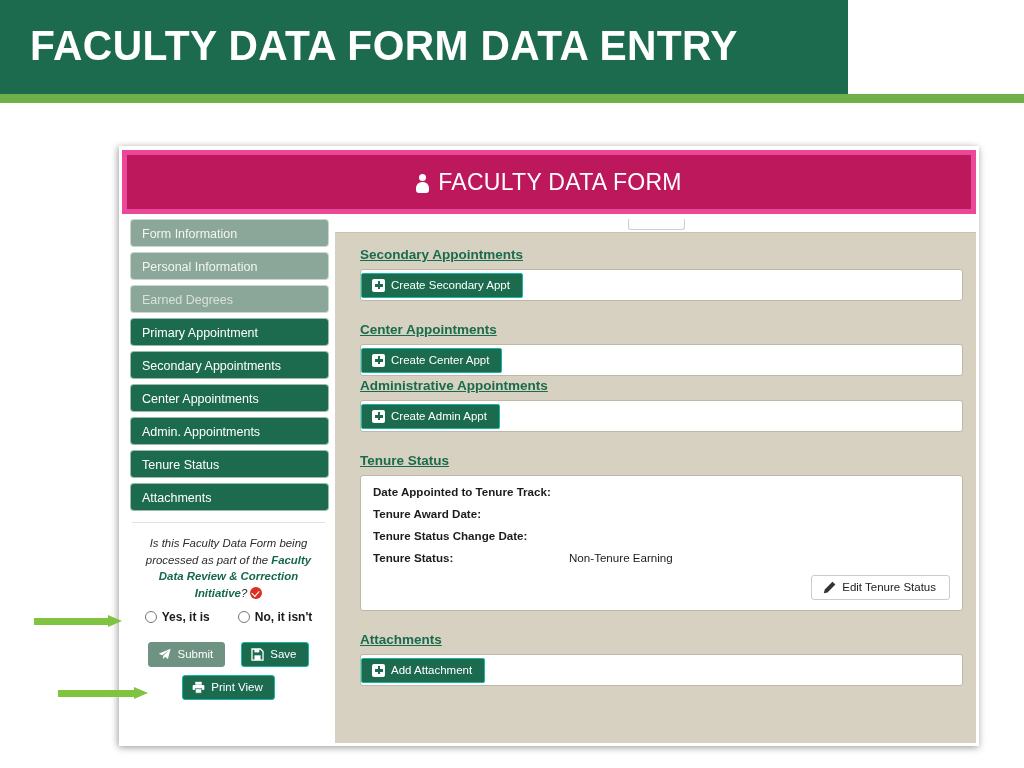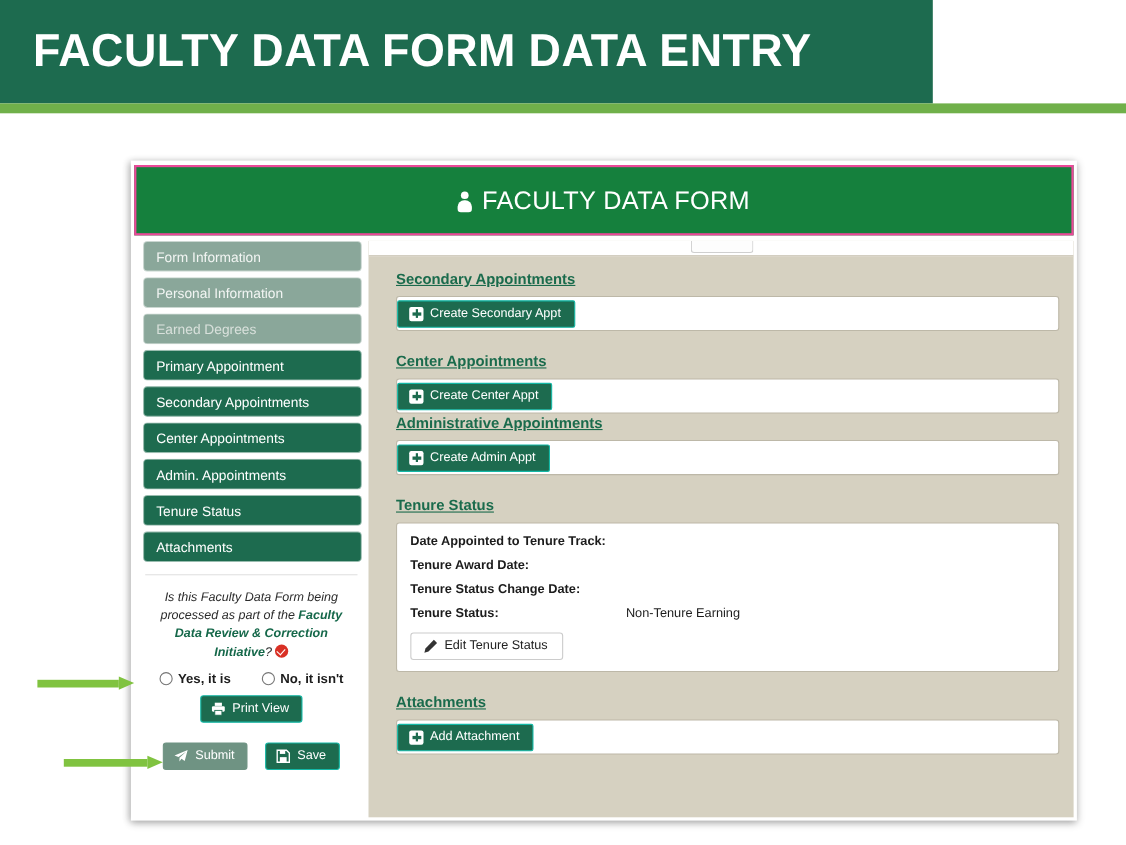--- a/index.html
+++ b/index.html
@@ -54,22 +54,22 @@
     background: #ffffff;
     box-shadow: 0 2px 7px rgba(0,0,0,0.30), -3px 0 6px rgba(0,0,0,0.12);
     overflow: hidden;
   }
 
   #app-header {
     position: absolute;
     left: 3px; top: 4px;
     width: 854px;
     height: 64px;
-    background: #15803d;
-    border: 2px solid #ec4899;
+    background: #be185d;
+    border: 5px solid #ec4899;
     box-sizing: border-box;
     display: flex;
     align-items: center;
     justify-content: center;
   }
   #app-header-title {
     color: #ffffff;
     font-size: 23px;
     letter-spacing: 0.3px;
     font-family: "Liberation Sans", sans-serif;
@@ -324,21 +324,21 @@
     width: 196px;
     flex: 0 0 auto;
     white-space: nowrap;
   }
   .tenure-value {
     font-weight: normal;
     white-space: nowrap;
   }
   #tenure-edit-wrap {
     display: flex;
-    justify-content: flex-start;
+    justify-content: flex-end;
     margin-top: 10px;
   }
   .btn-light {
     font-size: 11.5px;
     color: #222222;
     background: #ffffff;
     border: 1px solid #cccccc;
     border-radius: 3px;
     padding: 5px 13px 5px 11px;
     display: inline-flex;
@@ -422,53 +422,53 @@
 
       <div id="radio-row">
         <label class="radio-opt">
           <span class="radio-dot"></span>
           <span>Yes, it is</span>
         </label>
         <label class="radio-opt">
           <span class="radio-dot"></span>
           <span>No, it isn't</span>
         </label>
-      </div>
-
-      <div id="action-row-2">
-        <button class="btn">
-          <span>
-            <svg class="icon-svg" width="13" height="13" viewBox="0 0 16 16" aria-hidden="true">
-              <rect x="4" y="1" width="8" height="3.6" fill="#ffffff"></rect>
-              <rect x="0.8" y="5" width="14.4" height="6" rx="1.3" fill="#ffffff"></rect>
-              <rect x="4" y="9.6" width="8" height="5.4" fill="#ffffff" stroke="#1d6b4f" stroke-width="1"></rect>
-            </svg>
-          </span>
-          <span>Print View</span>
-        </button>
       </div>
 
       <div id="action-row-1">
         <button class="btn disabled">
           <span>
             <svg class="icon-svg" width="13" height="13" viewBox="0 0 16 16" aria-hidden="true">
               <path d="M15.5 1 0.8 7.2l4.4 1.6L14 2.6 6.4 9.6l-.1 4.3 2.3-3.1 3.6 2.6z" fill="#ffffff"></path>
             </svg>
           </span>
           <span>Submit</span>
         </button>
         <button class="btn">
           <span>
             <svg class="icon-svg" width="13" height="13" viewBox="0 0 16 16" aria-hidden="true">
               <path d="M1.2 1.2h10.4L14.8 4.4v10.4H1.2z" fill="none" stroke="#ffffff" stroke-width="1.6"></path>
               <rect x="4.2" y="1.2" width="6" height="4.2" fill="#ffffff"></rect>
               <rect x="4.2" y="9" width="7.6" height="5.8" fill="#ffffff"></rect>
             </svg>
           </span>
           <span>Save</span>
+        </button>
+      </div>
+
+      <div id="action-row-2">
+        <button class="btn">
+          <span>
+            <svg class="icon-svg" width="13" height="13" viewBox="0 0 16 16" aria-hidden="true">
+              <rect x="4" y="1" width="8" height="3.6" fill="#ffffff"></rect>
+              <rect x="0.8" y="5" width="14.4" height="6" rx="1.3" fill="#ffffff"></rect>
+              <rect x="4" y="9.6" width="8" height="5.4" fill="#ffffff" stroke="#1d6b4f" stroke-width="1"></rect>
+            </svg>
+          </span>
+          <span>Print View</span>
         </button>
       </div>
     </div>
 
     <div id="content">
 
       <div id="content-topcut">
         <div id="topcut-btn-stub"></div>
       </div>
 

